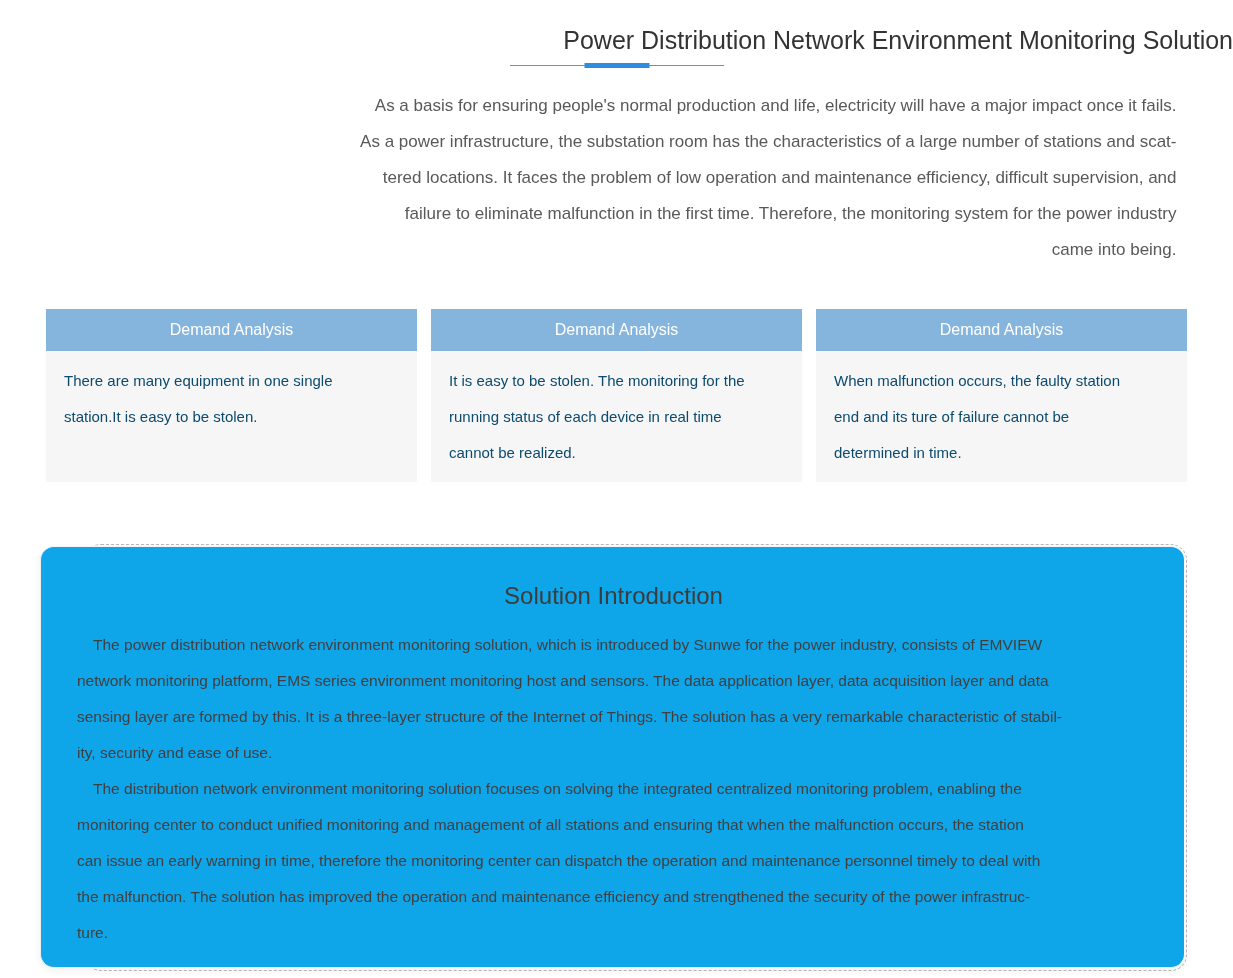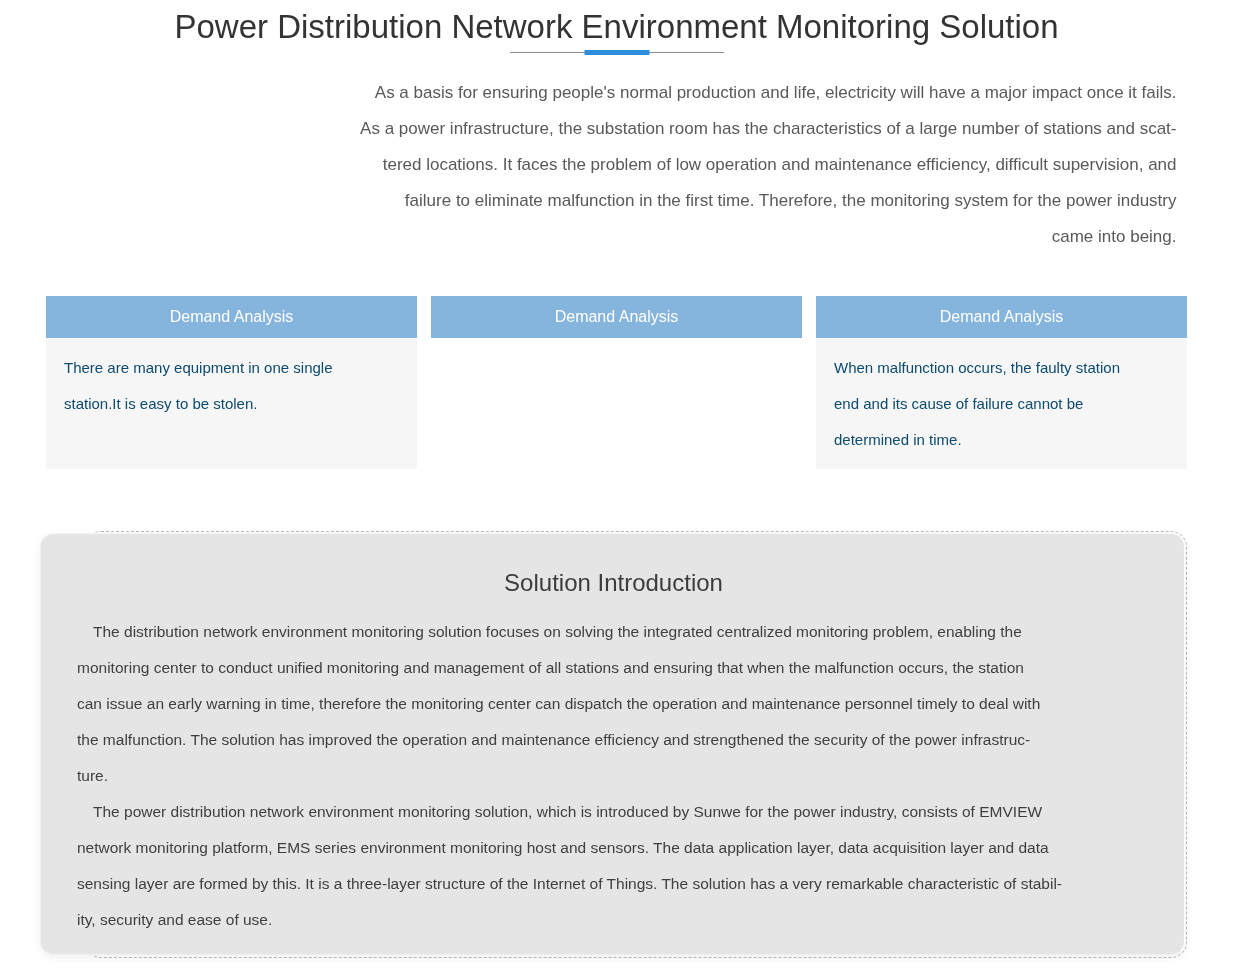--- a/index.html
+++ b/index.html
@@ -11,23 +11,23 @@
     overflow: hidden;
     font-family: "Liberation Sans", "DejaVu Sans", sans-serif;
   }
   .page {
     width: 1233px;
     height: 978px;
     position: relative;
   }
   
   .page-title {
-    margin: 12px 0 0 0;
-    text-align: center;
-    font-size: 33px;
+    margin: 25px 0 0 0;
+    text-align: right;
+    font-size: 25px;
     line-height: 30px;
     font-weight: 400;
     color: #333333;
   }
   .title-underline {
     position: relative;
     width: 214px;
     height: 6px;
     margin: 8px auto 0 auto;
   }
@@ -93,21 +93,21 @@
   }
   .solution-dashed {
     position: absolute;
     left: 45px; top: 0; right: 3px; bottom: 2px;
     border: 1px dashed var(--dashed-border, #b9b9b9);
     border-radius: 16px;
   }
   .solution-card {
     position: absolute;
     left: 0; top: 2px; right: 5px; bottom: 5px;
-    background: #e5e5e5;
+    background: #0ea5e9;
     border: 1px solid #efefef;
     border-right-color: #fbfbfb;
     border-top-color: #f5f5f5;
     border-radius: 14px;
     box-shadow: 0 3px 9px rgba(0,0,0,0.06);
     box-sizing: border-box;
     padding: 18px 34px 0 36px;
   }
   .solution-title {
     margin: 16px 0 0 0;
@@ -150,42 +150,45 @@
   <div class="cards-row">
 
     <div class="demand-card">
       <div class="demand-card-header">Demand Analysis</div>
       <div class="demand-card-body">There are many equipment in one single
 station.It is easy to be stolen.</div>
     </div>
 
     <div class="demand-card">
       <div class="demand-card-header">Demand Analysis</div>
+      <div class="demand-card-body">It is easy to be stolen. The monitoring for the
+running status of each device in real time
+cannot be realized.</div>
     </div>
 
     <div class="demand-card">
       <div class="demand-card-header">Demand Analysis</div>
       <div class="demand-card-body">When malfunction occurs, the faulty station
-end and its cause of failure cannot be
+end and its ture of failure cannot be
 determined in time.</div>
     </div>
 
   </div>
 
   <div class="solution-wrap">
     <div class="solution-dashed"></div>
     <div class="solution-card">
       <h2 class="solution-title">Solution Introduction</h2>
       <div class="solution-paragraphs">
+        <p class="solution-paragraph">The power distribution network environment monitoring solution, which is introduced by Sunwe for the power industry, consists of EMVIEW
+network monitoring platform, EMS series environment monitoring host and sensors. The data application layer, data acquisition layer and data
+sensing layer are formed by this. It is a three-layer structure of the Internet of Things. The solution has a very remarkable characteristic of stabil-
+ity, security and ease of use.</p>
         <p class="solution-paragraph">The distribution network environment monitoring solution focuses on solving the integrated centralized monitoring problem, enabling the
 monitoring center to conduct unified monitoring and management of all stations and ensuring that when the malfunction occurs, the station
 can issue an early warning in time, therefore the monitoring center can dispatch the operation and maintenance personnel timely to deal with
 the malfunction. The solution has improved the operation and maintenance efficiency and strengthened the security of the power infrastruc-
 ture.</p>
-        <p class="solution-paragraph">The power distribution network environment monitoring solution, which is introduced by Sunwe for the power industry, consists of EMVIEW
-network monitoring platform, EMS series environment monitoring host and sensors. The data application layer, data acquisition layer and data
-sensing layer are formed by this. It is a three-layer structure of the Internet of Things. The solution has a very remarkable characteristic of stabil-
-ity, security and ease of use.</p>
       </div>
     </div>
   </div>
 
 </div>
 
 </body></html>

